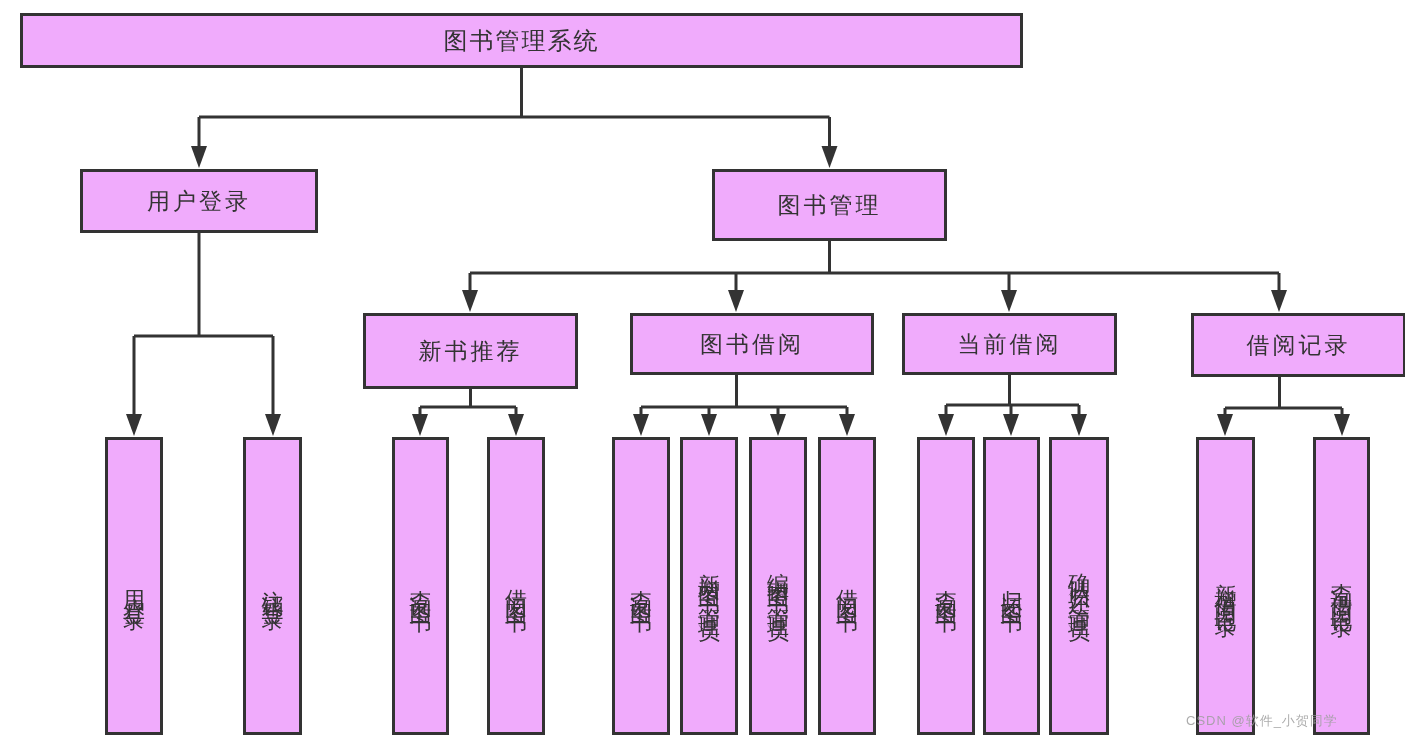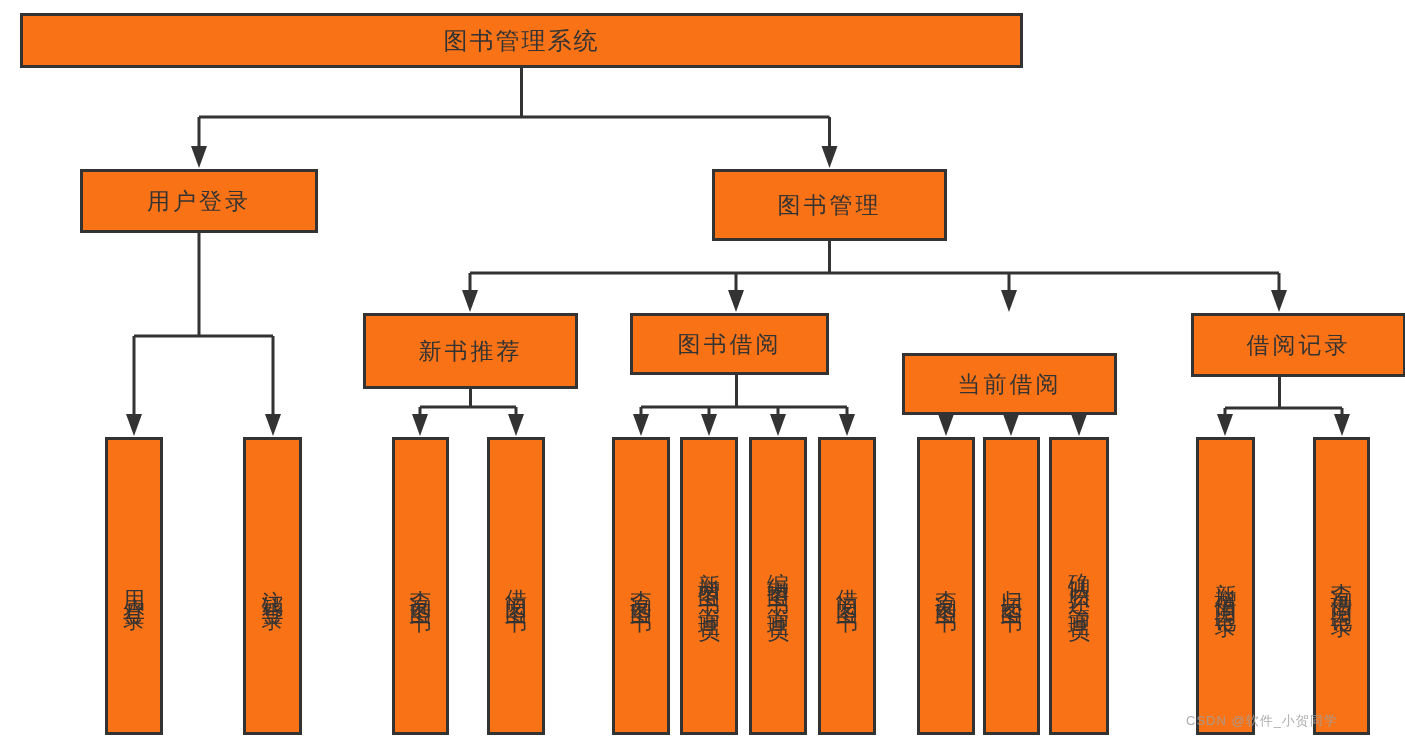--- a/index.html
+++ b/index.html
@@ -4,21 +4,21 @@
 <style>
   html,body{margin:0;padding:0;}
   body{
     width:1405px;height:747px;position:relative;background:#ffffff;
     font-family:"Liberation Sans","DejaVu Sans",sans-serif;
     color:#333333;overflow:hidden;
   }
   #stage{position:absolute;inset:0;width:1405px;height:747px;}
   svg.wires{position:absolute;left:0;top:0;z-index:0;}
   .node{
-    position:absolute;box-sizing:border-box;background:#f97316;
+    position:absolute;box-sizing:border-box;background:#f0abfc;
     border:3px solid #333333;display:flex;align-items:center;justify-content:center;
     z-index:1;line-height:1;
   }
   .hbox{font-size:23px;letter-spacing:3px;white-space:nowrap;}
   .hbox.root{font-size:24px;letter-spacing:2px;}
   .vbox{
     writing-mode:vertical-rl;text-orientation:mixed;
     font-size:22px;letter-spacing:7px;
   }
   .watermark{
@@ -78,22 +78,22 @@
       <polygon points="1334,414 1350,414 1342,436"></polygon>
     </g>
   </svg>
 
   <div class="node hbox root" style="left:20px;top:13px;width:1003px;height:55px;">图书管理系统</div>
 
   <div class="node hbox" style="left:80px;top:169px;width:238px;height:64px;">用户登录</div>
   <div class="node hbox" style="left:712px;top:169px;width:235px;height:72px;">图书管理</div>
 
   <div class="node hbox" style="left:363px;top:313px;width:215px;height:76px;">新书推荐</div>
-  <div class="node hbox" style="left:630px;top:313px;width:199px;height:62px;">图书借阅</div>
-  <div class="node hbox" style="left:902px;top:313px;width:215px;height:62px;margin-top:40px;">当前借阅</div>
+  <div class="node hbox" style="left:630px;top:313px;width:244px;height:62px;">图书借阅</div>
+  <div class="node hbox" style="left:902px;top:313px;width:215px;height:62px;">当前借阅</div>
   <div class="node hbox" style="left:1172px;top:313px;width:215px;height:64px;margin-left:19px;">借阅记录</div>
 
   <div class="node vbox" style="left:105px;top:437px;width:58px;height:298px;">用户登录</div>
   <div class="node vbox" style="left:243px;top:437px;width:59px;height:298px;">注销登录</div>
 
   <div class="node vbox" style="left:392px;top:437px;width:57px;height:298px;">查询图书</div>
   <div class="node vbox" style="left:487px;top:437px;width:58px;height:298px;">借阅图书</div>
 
   <div class="node vbox" style="left:612px;top:437px;width:58px;height:298px;">查询图书</div>
   <div class="node vbox" style="left:680px;top:437px;width:58px;height:298px;">新增图书（管理员）</div>

